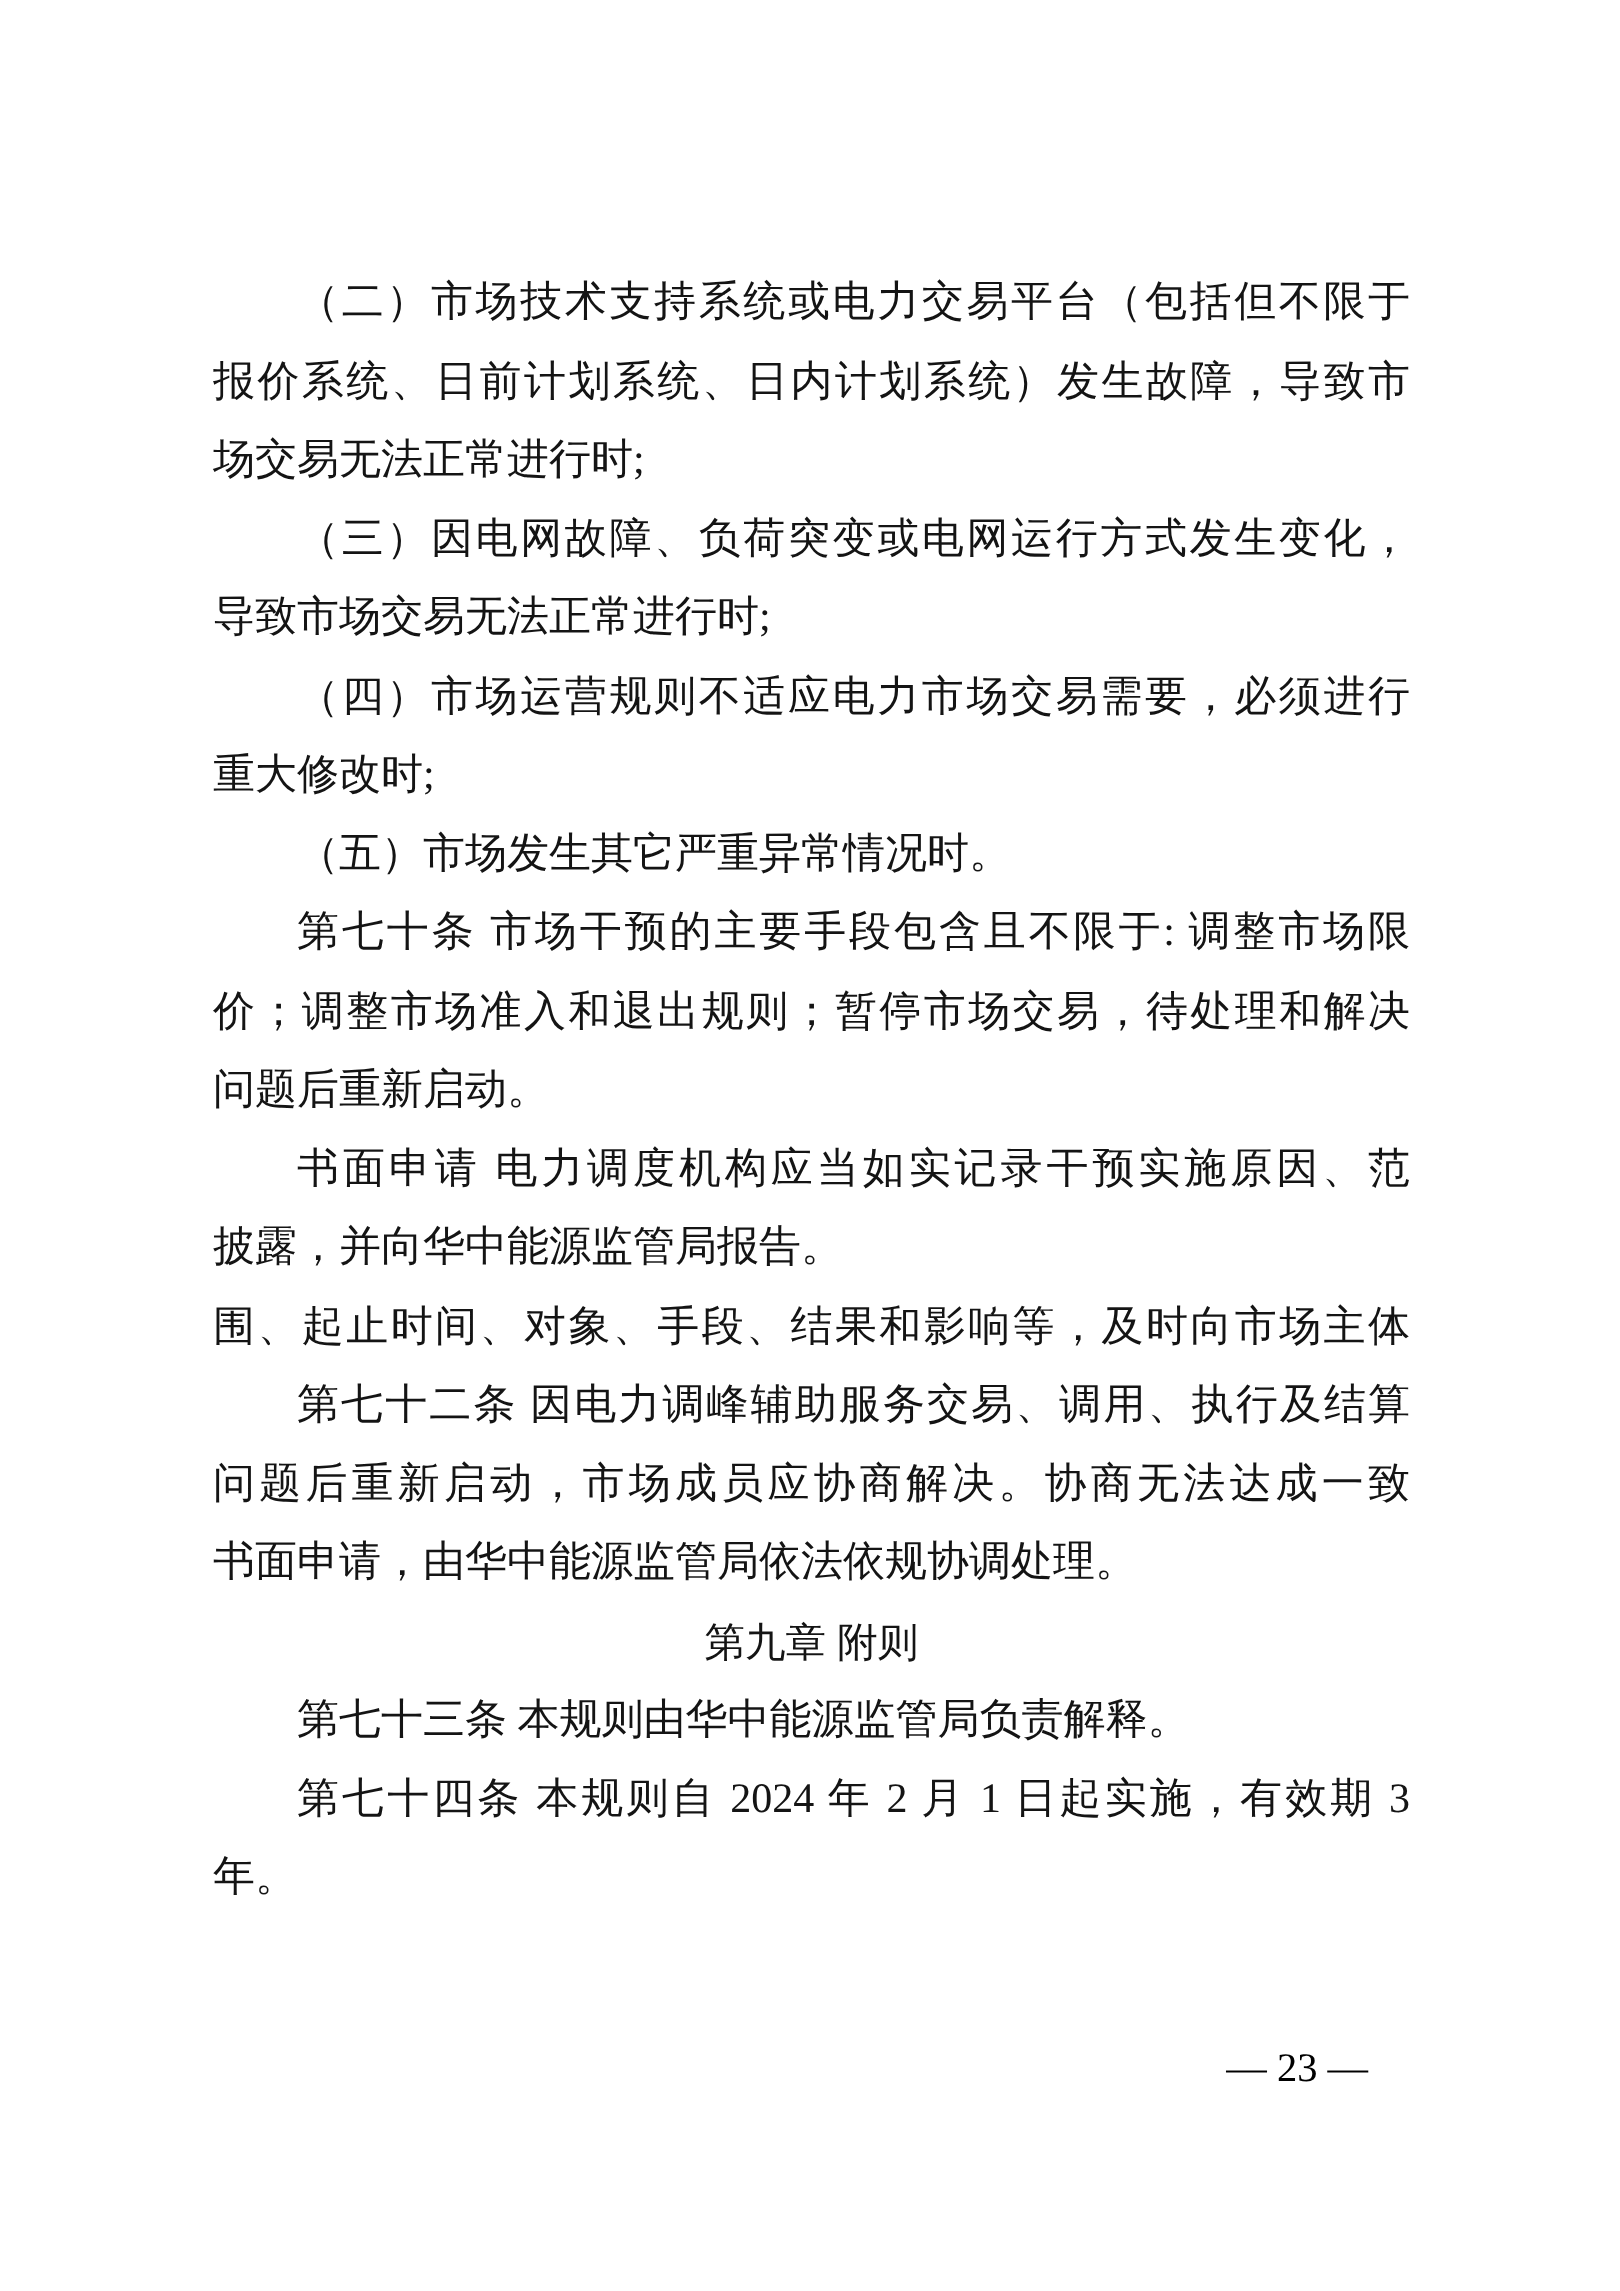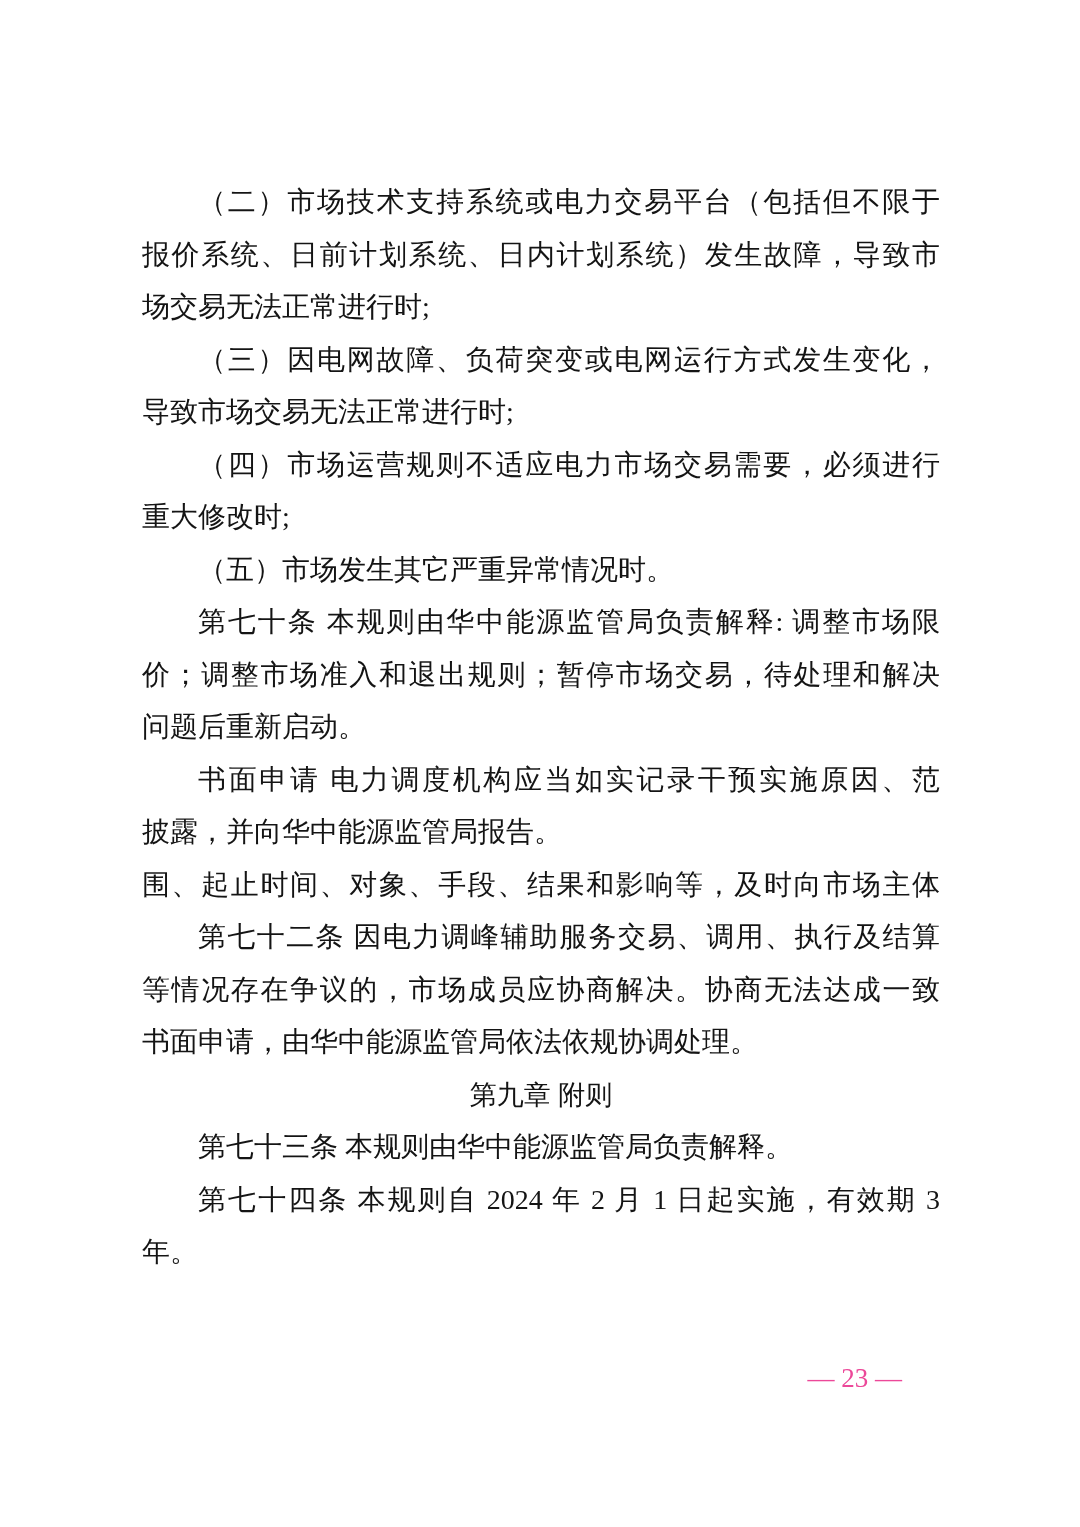--- a/index.html
+++ b/index.html
@@ -38,49 +38,49 @@
     font-family: "Liberation Sans", "DejaVu Sans", sans-serif;
     font-weight: bold;
     font-size: 27px;
     text-align: center;
     text-align-last: center;
     padding-left: 0;
   }
   .page-number {
     position: absolute;
     top: 1352px;
-    right: 178px;
+    right: 168px;
     height: 52px;
     line-height: 52px;
     font-size: 27px;
-    color: #ec4899;
+    color: #000000;
     font-family: "Liberation Serif", "DejaVu Serif", serif;
   }
 </style>
 </head>
 <body>
 
 <div class="page">
   <div class="doc-body" id="doc-body">
       <div class="line indent justify"><span class="seg">（二）市场技术支持系统或电力交易平台（包括但不限于</span></div>
       <div class="line justify"><span class="seg">报价系统、日前计划系统、日内计划系统）发生故障，导致市</span></div>
       <div class="line"><span class="seg">场交易无法正常进行时;</span></div>
       <div class="line indent justify"><span class="seg">（三）因电网故障、负荷突变或电网运行方式发生变化，</span></div>
       <div class="line"><span class="seg">导致市场交易无法正常进行时;</span></div>
       <div class="line indent justify"><span class="seg">（四）市场运营规则不适应电力市场交易需要，必须进行</span></div>
       <div class="line"><span class="seg">重大修改时;</span></div>
       <div class="line indent"><span class="seg">（五）市场发生其它严重异常情况时。</span></div>
-      <div class="line indent justify"><span class="seg bold">第七十条</span><span class="seg"> 本规则由华中能源监管局负责解释: 调整市场限</span></div>
+      <div class="line indent justify"><span class="seg bold">第七十条</span><span class="seg"> 市场干预的主要手段包含且不限于: 调整市场限</span></div>
       <div class="line justify"><span class="seg">价；调整市场准入和退出规则；暂停市场交易，待处理和解决</span></div>
       <div class="line"><span class="seg">问题后重新启动。</span></div>
       <div class="line indent justify"><span class="seg bold">书面申请</span><span class="seg"> 电力调度机构应当如实记录干预实施原因、范</span></div>
       <div class="line"><span class="seg">披露，并向华中能源监管局报告。</span></div>
       <div class="line justify"><span class="seg">围、起止时间、对象、手段、结果和影响等，及时向市场主体</span></div>
       <div class="line indent justify"><span class="seg bold">第七十二条</span><span class="seg"> 因电力调峰辅助服务交易、调用、执行及结算</span></div>
-      <div class="line justify"><span class="seg">等情况存在争议的，市场成员应协商解决。协商无法达成一致</span></div>
+      <div class="line justify"><span class="seg">问题后重新启动，市场成员应协商解决。协商无法达成一致</span></div>
       <div class="line"><span class="seg">书面申请，由华中能源监管局依法依规协调处理。</span></div>
       <div class="line heading"><span class="seg bold">第九章 附则</span></div>
       <div class="line indent"><span class="seg bold">第七十三条</span><span class="seg"> 本规则由华中能源监管局负责解释。</span></div>
       <div class="line indent justify"><span class="seg bold">第七十四条</span><span class="seg"> 本规则自 2024 年 2 月 1 日起实施，有效期 3</span></div>
       <div class="line"><span class="seg">年。</span></div>
     </div>
   <div class="page-number">— 23 —</div>
 </div>
 
 </body></html>

